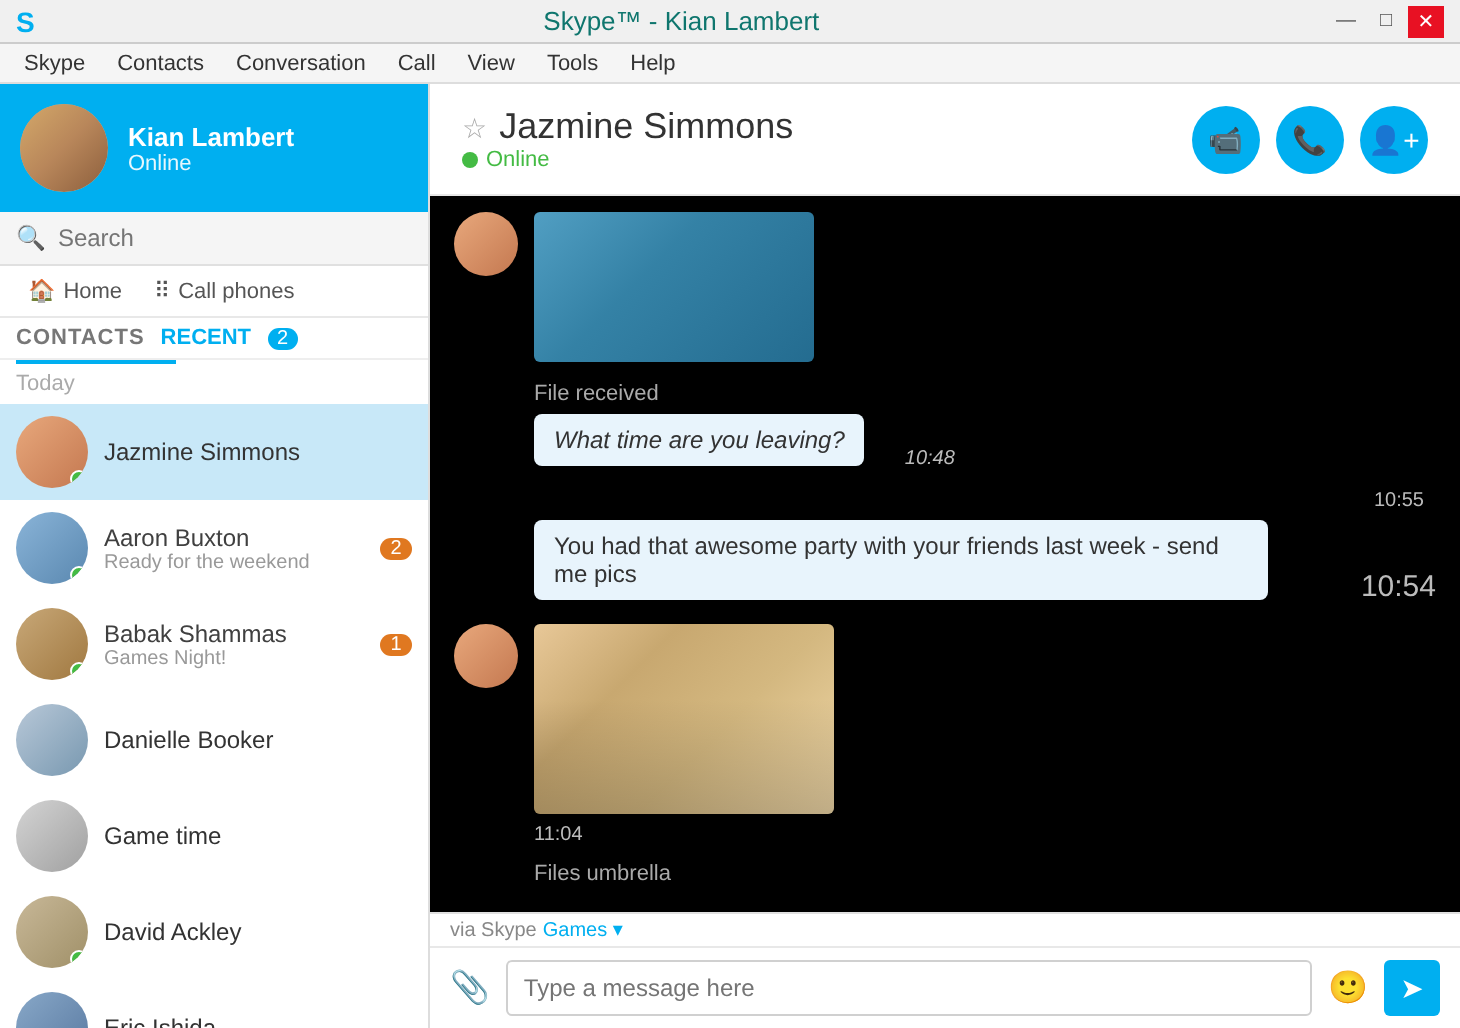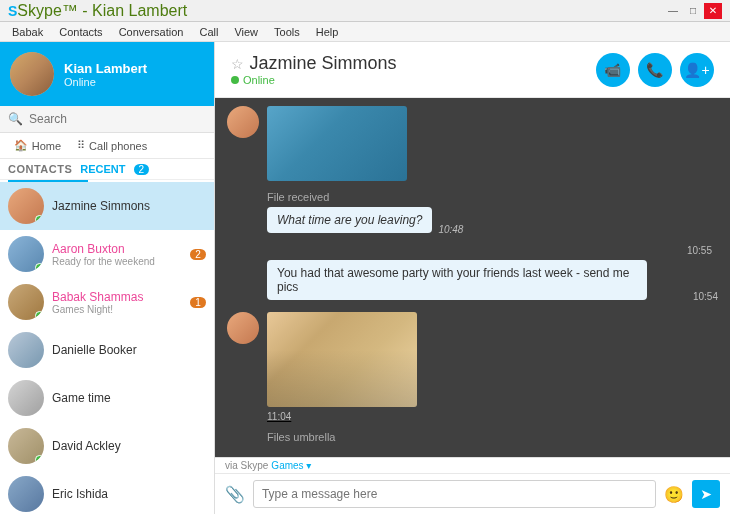--- a/index.html
+++ b/index.html
@@ -9,21 +9,21 @@
     .titlebar {
       background: #f0f0f0;
       height: 22px;
       display: flex;
       align-items: center;
       justify-content: space-between;
       border-bottom: 1px solid #ccc;
       padding: 0 8px;
       user-select: none;
     }
-    .titlebar-title { font-size: 16px; color: #4d7c0f; flex: 1; }
+    .titlebar-title { font-size: 13px; color: #0f766e; flex: 1; text-align: center; }
     .titlebar-logo { color: #00AFF0; font-weight: bold; font-size: 14px; }
     .titlebar-controls { display: flex; gap: 2px; }
     .titlebar-btn {
       width: 18px; height: 16px; display: flex; align-items: center; justify-content: center;
       font-size: 10px; cursor: pointer; border: none; background: transparent; color: #555;
     }
     .titlebar-btn.close { background: #e81123; color: #fff; }
 
     
     .menubar {
@@ -173,21 +173,21 @@
     .status-dot {
       width: 9px; height: 9px;
       border-radius: 50%;
       position: absolute;
       bottom: 0; right: 0;
       border: 1px solid #fff;
     }
     .status-online { background: #44bb44; }
     .contact-info { flex: 1; min-width: 0; }
     .contact-name { font-size: 12px; color: #333; white-space: nowrap; overflow: hidden; text-overflow: ellipsis; }
-    .contact-name.orange { color: #ec4899; }
+    .contact-name.orange { color: #404040; }
     .contact-status { font-size: 10px; color: #999; white-space: nowrap; overflow: hidden; text-overflow: ellipsis; }
     .contact-badge {
       background: #e07820;
       color: #fff;
       border-radius: 10px;
       padding: 0 5px;
       font-size: 10px;
       min-width: 16px;
       text-align: center;
     }
@@ -230,21 +230,21 @@
       cursor: pointer;
       display: flex; align-items: center; justify-content: center;
       color: #fff; font-size: 14px;
     }
 
     
     .messages-area {
       flex: 1;
       overflow-y: auto;
       padding: 8px 12px;
-      background: #404040;
+      background: #000000;
       position: relative;
     }
 
     .msg-group { display: flex; gap: 8px; margin-bottom: 8px; align-items: flex-start; }
     .msg-avatar {
       width: 32px; height: 32px;
       border-radius: 50%;
       flex-shrink: 0;
       overflow: hidden;
     }
@@ -327,21 +327,21 @@
   <span class="titlebar-logo">S</span>
   <span class="titlebar-title">Skype™ - Kian Lambert</span>
   <div class="titlebar-controls">
     <button class="titlebar-btn">—</button>
     <button class="titlebar-btn">□</button>
     <button class="titlebar-btn close">✕</button>
   </div>
 </div>
 
 <div class="menubar">
-    <div class="menubar-item">Babak</div>
+    <div class="menubar-item">Skype</div>
     <div class="menubar-item">Contacts</div>
     <div class="menubar-item">Conversation</div>
     <div class="menubar-item">Call</div>
     <div class="menubar-item">View</div>
     <div class="menubar-item">Tools</div>
     <div class="menubar-item">Help</div>
   </div>
 
 <div class="main-layout">
 
@@ -372,20 +372,21 @@
         <span>Call phones</span>
       </div>
     </div>
 
     <div class="contacts-header">
       <span class="contacts-label">CONTACTS</span>
       <span class="recent-label">RECENT</span>
       <span class="recent-badge">2</span>
     </div>
     <div class="section-underline"></div>
+    <div class="today-label">Today</div>
 
     <div class="contact-list">
 
       <div class="contact-item active">
         <div class="contact-avatar avatar-1">
           <div class="status-dot status-online"></div>
         </div>
         <div class="contact-info">
           <div class="contact-name">Jazmine Simmons</div>
         </div>
@@ -479,33 +480,33 @@
         <div class="msg-bubbles">
           <div class="msg-image" style="background: linear-gradient(135deg, #5ab0d8 0%, #3a90b8 40%, #2878a0 100%); display:flex; align-items:center; justify-content:center; color:#fff; font-size:11px; opacity:0.9;"></div>
         </div>
       </div>
       <div class="file-received-label">File received</div>
 
       <div class="msg-group">
         <div style="width:32px; flex-shrink:0;"></div>
         <div class="msg-row" style="display:flex; align-items:flex-end;font-style:italic;">
           <div class="msg-bubble">What time are you leaving?</div>
-          <span style="font-size:10px;color:#bbb;margin-left:6px;">10:48</span>
+          <span style="font-size:10px;color:#bbb;margin-left:20px;">10:48</span>
         </div>
       </div>
 
       <div class="msg-row right" style="display:flex; justify-content:flex-end; margin-bottom:4px;">
         <span style="font-size:10px;color:#bbb;margin-right:6px;">10:55</span>
       </div>
 
       <div class="msg-group" style="display:flex; align-items:flex-end; gap:8px;">
         <div style="width:32px; flex-shrink:0;"></div>
         <div class="msg-row" style="display:flex; align-items:flex-end;gap:40px;">
           <div class="msg-bubble">You had that awesome party with your friends last week - send me pics</div>
-          <span style="font-size:10px;color:#bbb;margin-left:6px;">10:54</span>
+          <span style="font-size:15px;color:#bbb;margin-left:6px;">10:54</span>
         </div>
       </div>
 
       <div class="msg-group" style="margin-top:6px;text-decoration:underline;">
         <div class="msg-avatar avatar-1"></div>
         <div>
           <div class="msg-image-group" style="background: linear-gradient(135deg, #e8c898 0%, #c8a870 30%, #d4b880 60%, #f0d8a8 100%); width:150px; height:95px; border-radius:3px; position:relative; overflow:hidden;">
 
             <div style="position:absolute; bottom:0; left:0; right:0; height:60%; background: linear-gradient(to top, rgba(0,0,0,0.2), transparent);"></div>
           </div>

